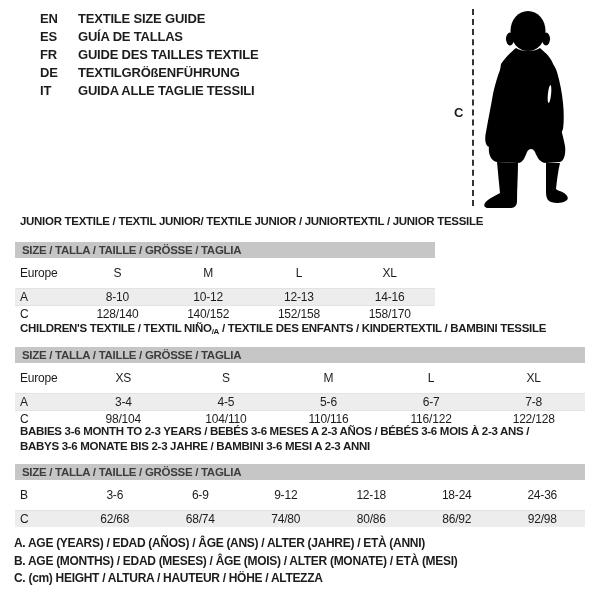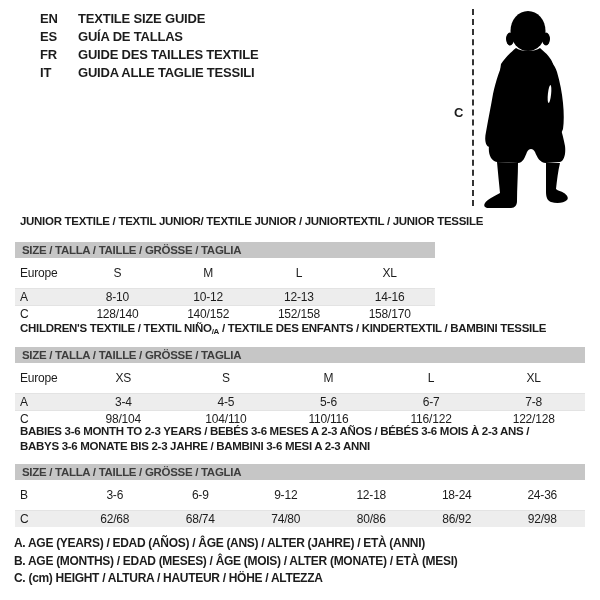--- a/index.html
+++ b/index.html
@@ -42,20 +42,24 @@
       <span class="lang-code">EN</span>
       <span class="lang-label">TEXTILE SIZE GUIDE</span>
     </div>
     <div class="lang-row">
       <span class="lang-code">ES</span>
       <span class="lang-label">GUÍA DE TALLAS</span>
     </div>
     <div class="lang-row">
       <span class="lang-code">FR</span>
       <span class="lang-label">GUIDE DES TAILLES TEXTILE</span>
+    </div>
+    <div class="lang-row">
+      <span class="lang-code">DE</span>
+      <span class="lang-label">TEXTILGRÖßENFÜHRUNG</span>
     </div>
     <div class="lang-row">
       <span class="lang-code">IT</span>
       <span class="lang-label">GUIDA ALLE TAGLIE TESSILI</span>
     </div>
   </div>
 
   <div class="measure-line"></div>
   <div class="figure-label">C</div>
   <svg class="toddler" viewBox="0 0 90 200" xmlns="http://www.w3.org/2000/svg">

